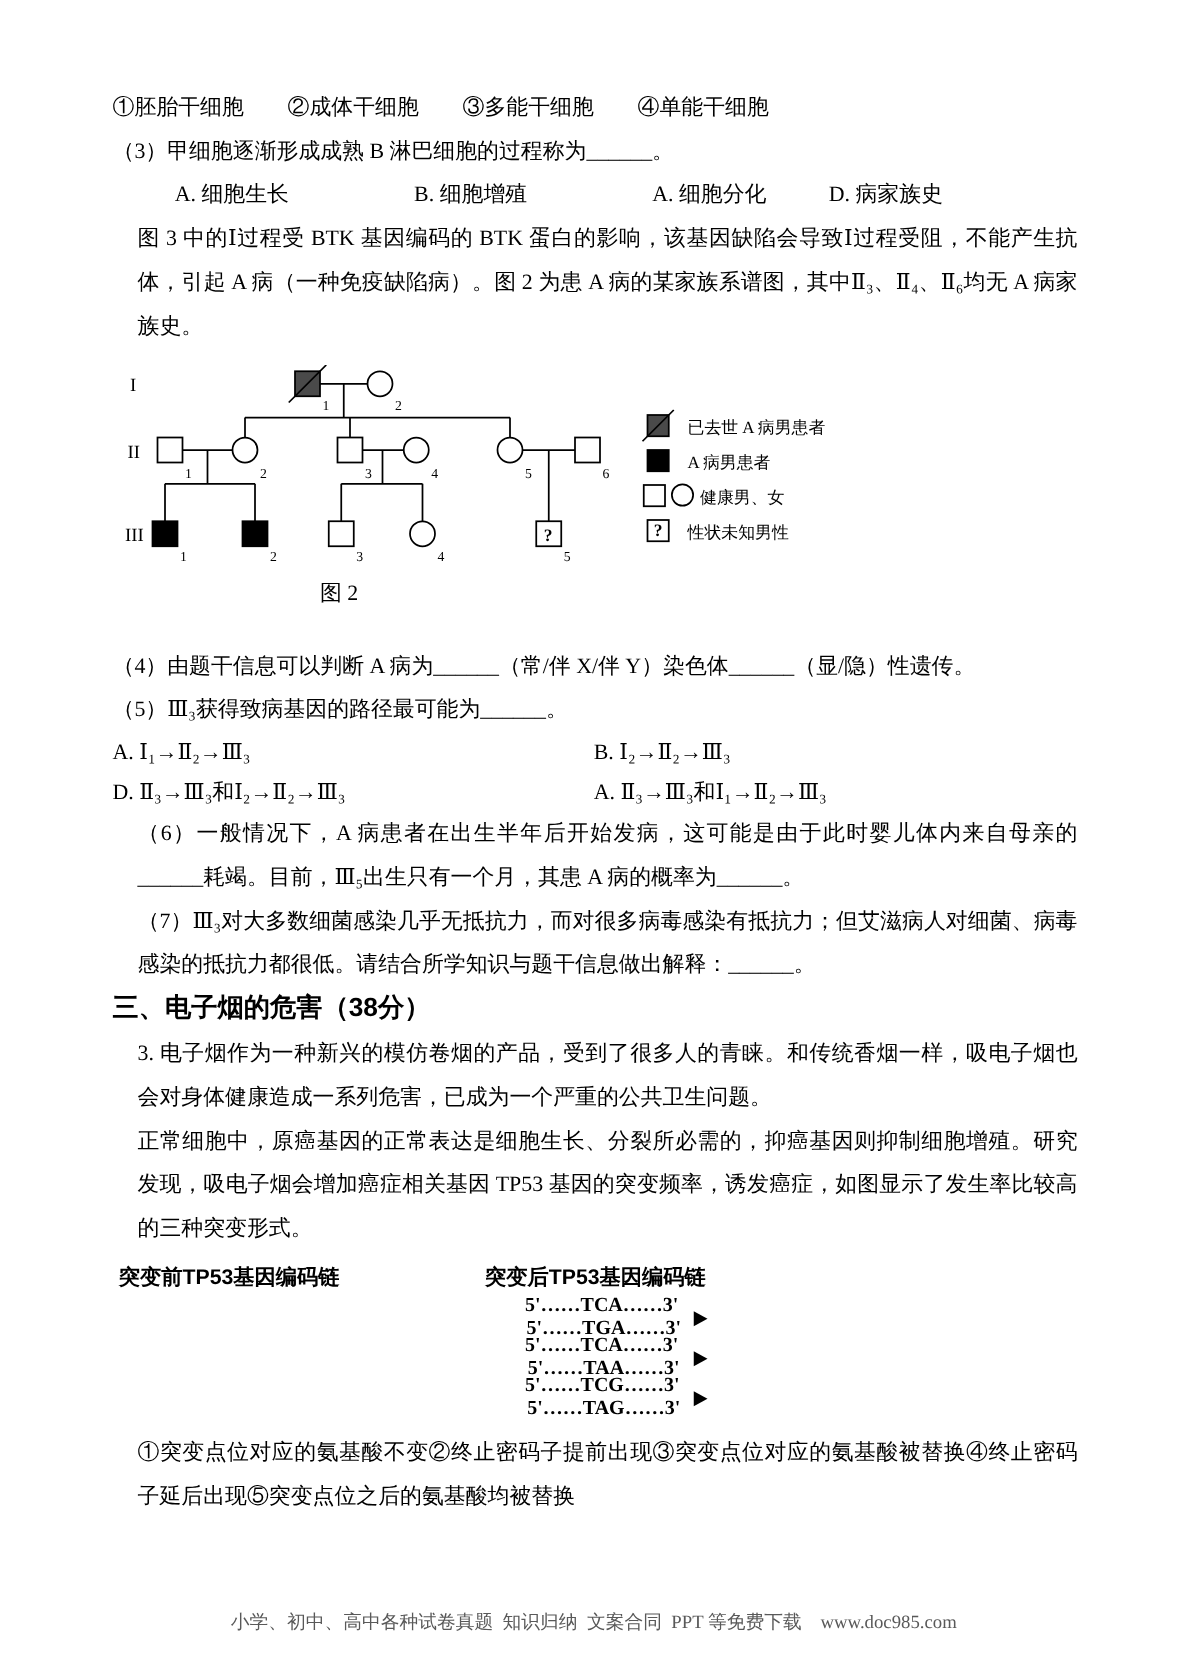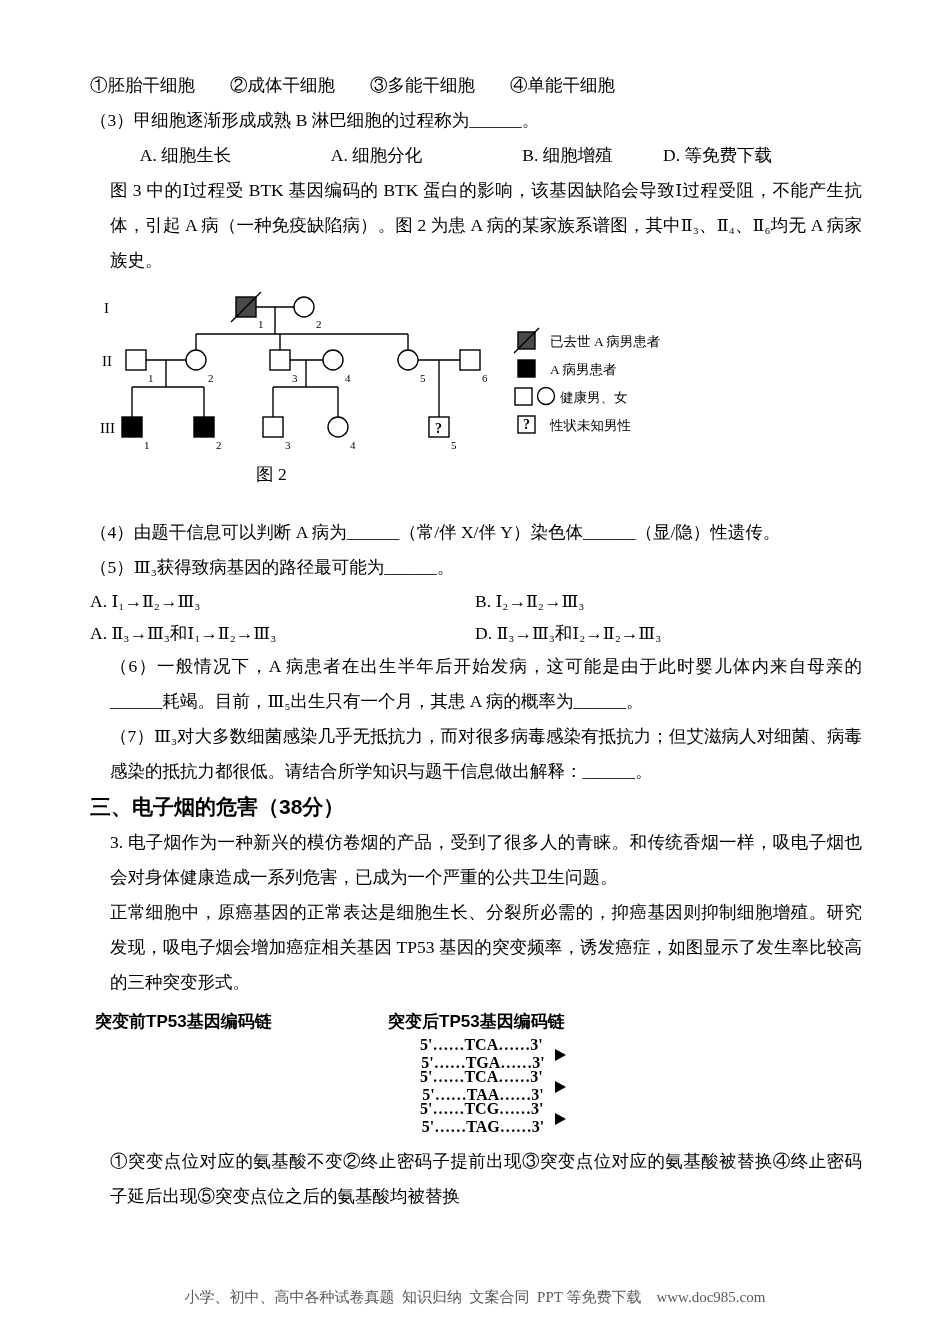--- a/index.html
+++ b/index.html
@@ -56,23 +56,23 @@
 
 <div class="page">
   <div class="content">
 
     <p class="line">①胚胎干细胞　　②成体干细胞　　③多能干细胞　　④单能干细胞</p>
 
     <p class="line">（3）甲细胞逐渐形成成熟 B 淋巴细胞的过程称为______。</p>
 
     <div class="opt-row4">
       <span class="opt">A. 细胞生长</span>
+      <span class="opt">B. 细胞增殖</span>
       <span class="opt">A. 细胞分化</span>
-      <span class="opt">B. 细胞增殖</span>
-      <span class="opt">D. 等免费下载</span>
+      <span class="opt">D. 病家族史</span>
     </div>
 
     <p class="line just">图 3 中的Ⅰ过程受 BTK 基因编码的 BTK 蛋白的影响，该基因缺陷会导致Ⅰ过程受阻，不能产生抗体，引起 A 病（一种免疫缺陷病）。图 2 为患 A 病的某家族系谱图，其中Ⅱ₃、Ⅱ₄、Ⅱ₆均无 A 病家族史。</p>
 
     <figure class="pedigree">
       <svg width="580" height="165" viewBox="0 0 580 165">
 
         <text class="gen-label" x="6" y="21">I</text>
         <text class="gen-label" x="4" y="74">II</text>
         <text class="gen-label" x="2" y="141">III</text>
@@ -148,22 +148,22 @@
       </svg>
       <figcaption class="fig-caption">图 2</figcaption>
     </figure>
 
     <p class="line">（4）由题干信息可以判断 A 病为______（常/伴 X/伴 Y）染色体______（显/隐）性遗传。</p>
     <p class="line">（5）Ⅲ₃获得致病基因的路径最可能为______。</p>
 
     <div class="opt-grid">
       <span>A. Ⅰ₁→Ⅱ₂→Ⅲ₃</span>
       <span>B. Ⅰ₂→Ⅱ₂→Ⅲ₃</span>
+      <span>D. Ⅱ₃→Ⅲ₃和Ⅰ₂→Ⅱ₂→Ⅲ₃</span>
       <span>A. Ⅱ₃→Ⅲ₃和Ⅰ₁→Ⅱ₂→Ⅲ₃</span>
-      <span>D. Ⅱ₃→Ⅲ₃和Ⅰ₂→Ⅱ₂→Ⅲ₃</span>
     </div>
 
     <p class="line just">（6）一般情况下，A 病患者在出生半年后开始发病，这可能是由于此时婴儿体内来自母亲的______耗竭。目前，Ⅲ₅出生只有一个月，其患 A 病的概率为______。</p>
     <p class="line just">（7）Ⅲ₃对大多数细菌感染几乎无抵抗力，而对很多病毒感染有抵抗力；但艾滋病人对细菌、病毒感染的抵抗力都很低。请结合所学知识与题干信息做出解释：______。</p>
 
     <h2 class="section-heading">三、电子烟的危害（38分）</h2>
 
     <p class="line just">3. 电子烟作为一种新兴的模仿卷烟的产品，受到了很多人的青睐。和传统香烟一样，吸电子烟也会对身体健康造成一系列危害，已成为一个严重的公共卫生问题。</p>
     <p class="line just">正常细胞中，原癌基因的正常表达是细胞生长、分裂所必需的，抑癌基因则抑制细胞增殖。研究发现，吸电子烟会增加癌症相关基因 TP53 基因的突变频率，诱发癌症，如图显示了发生率比较高的三种突变形式。</p>
 

